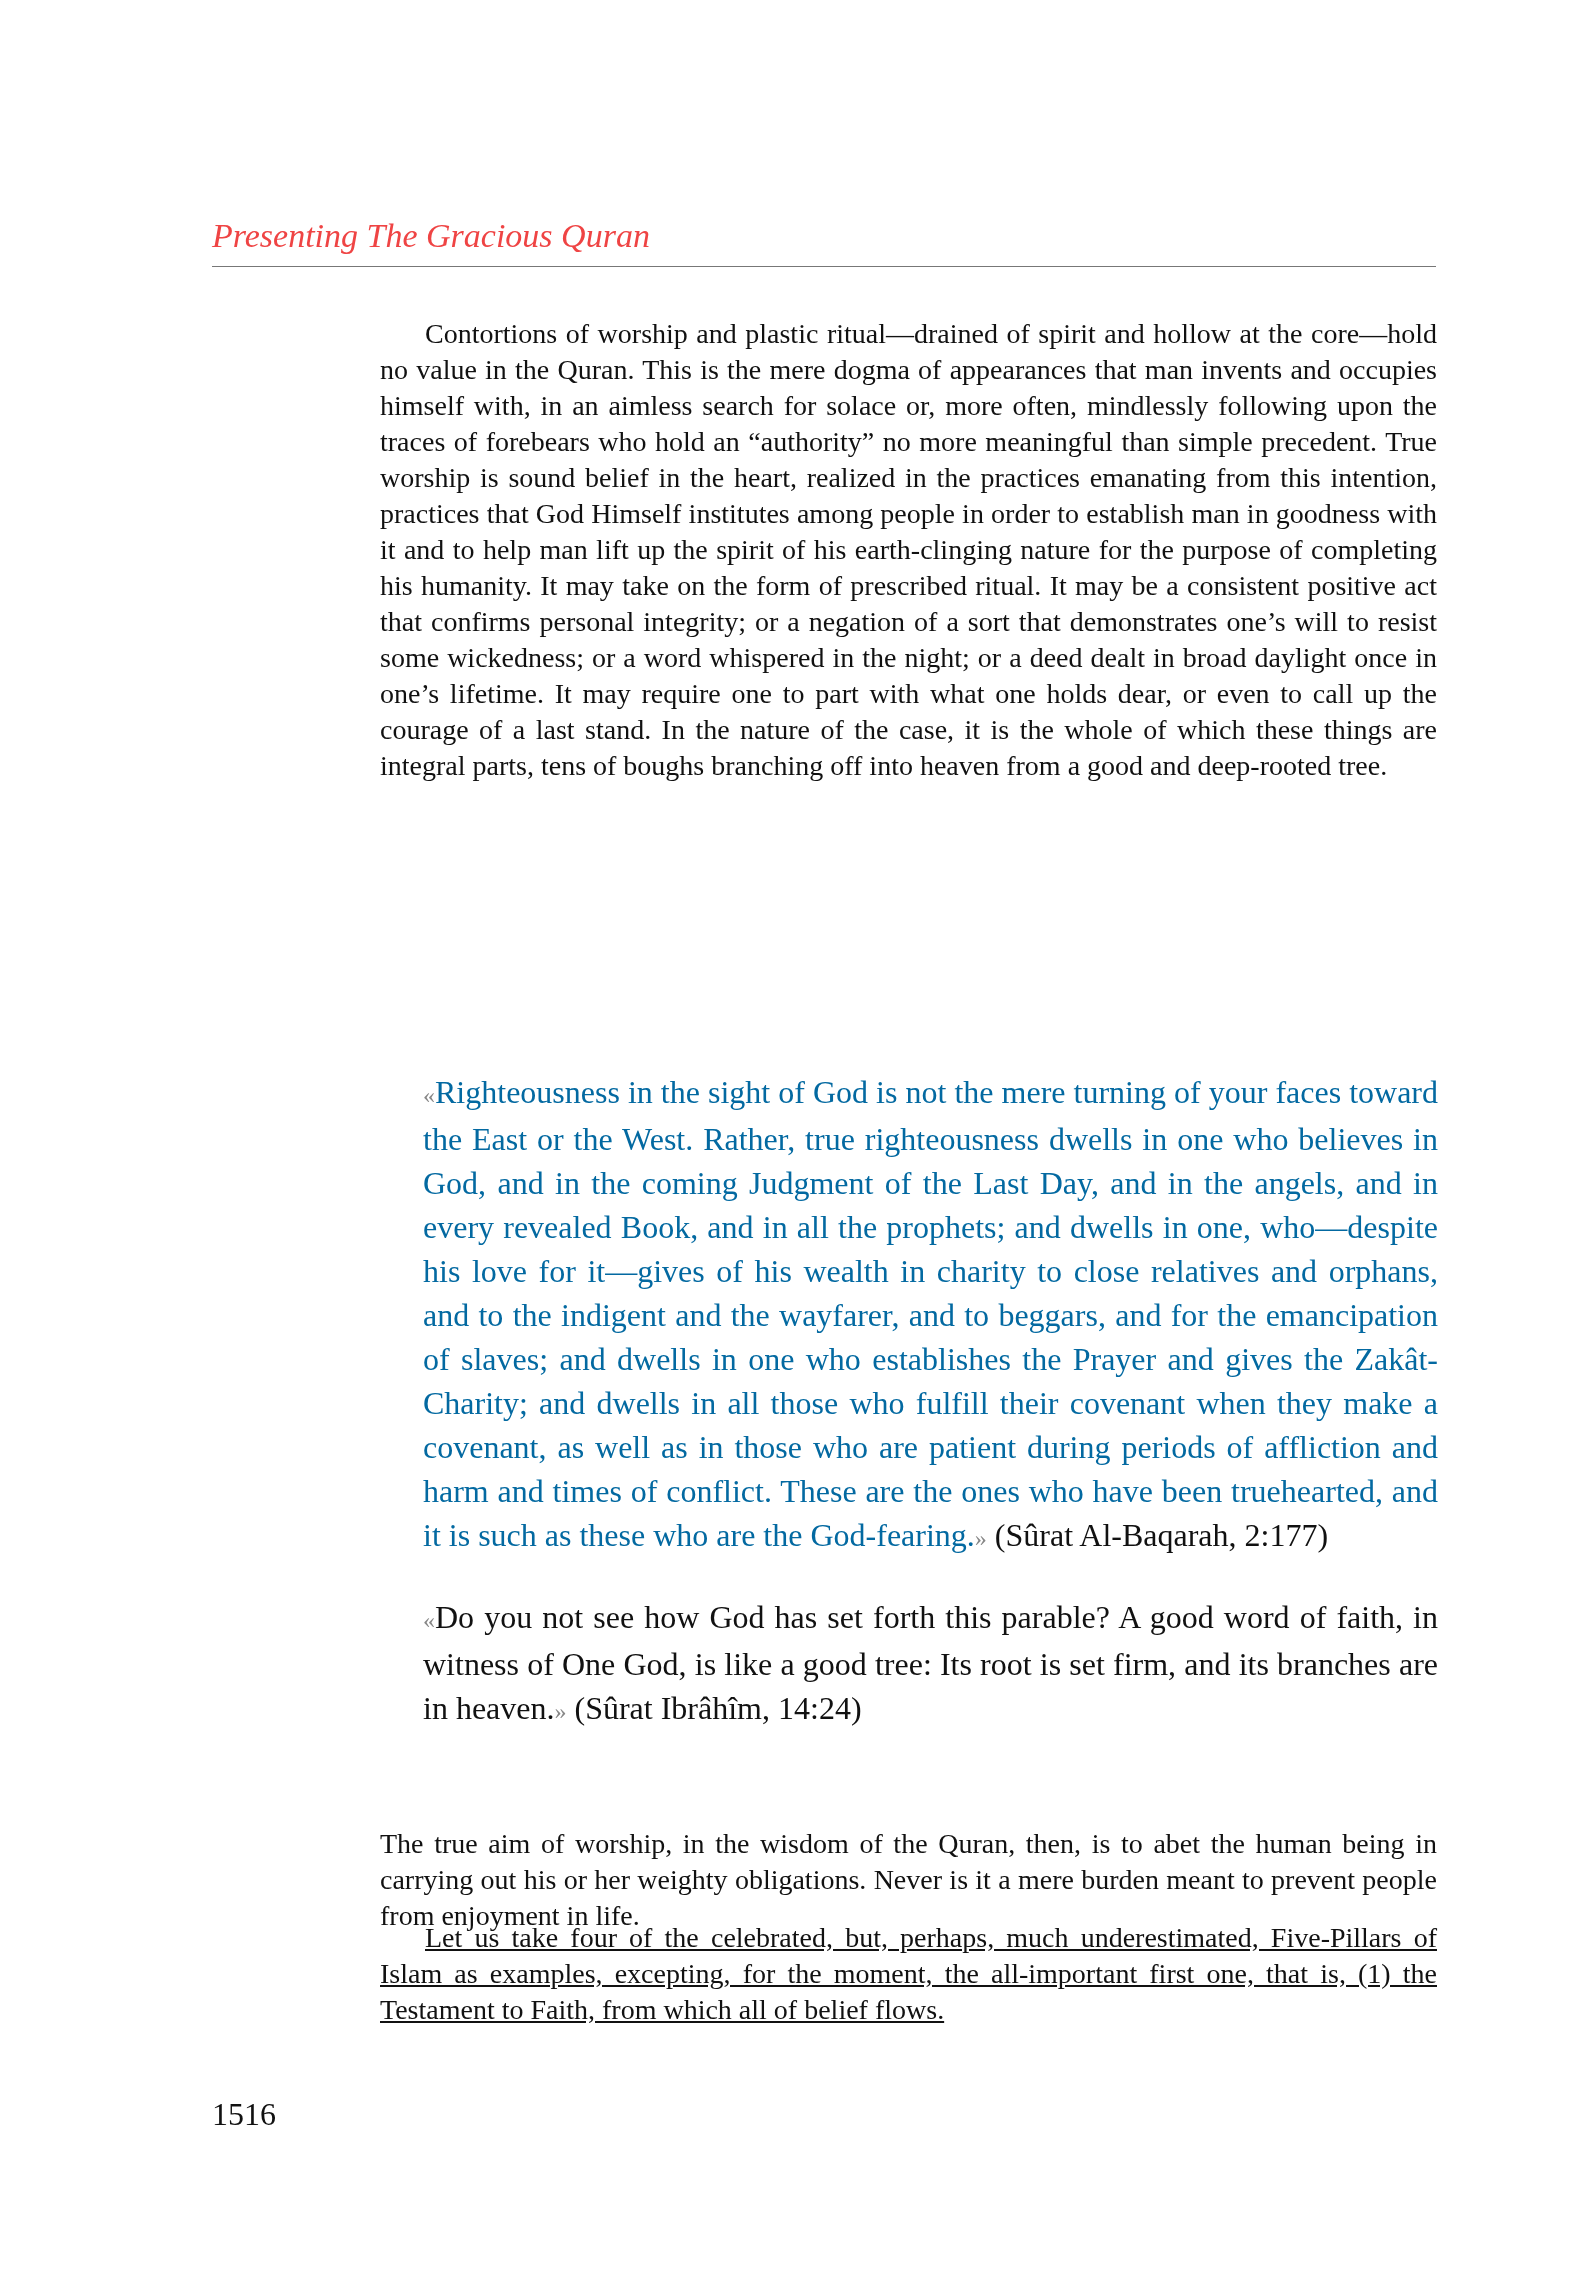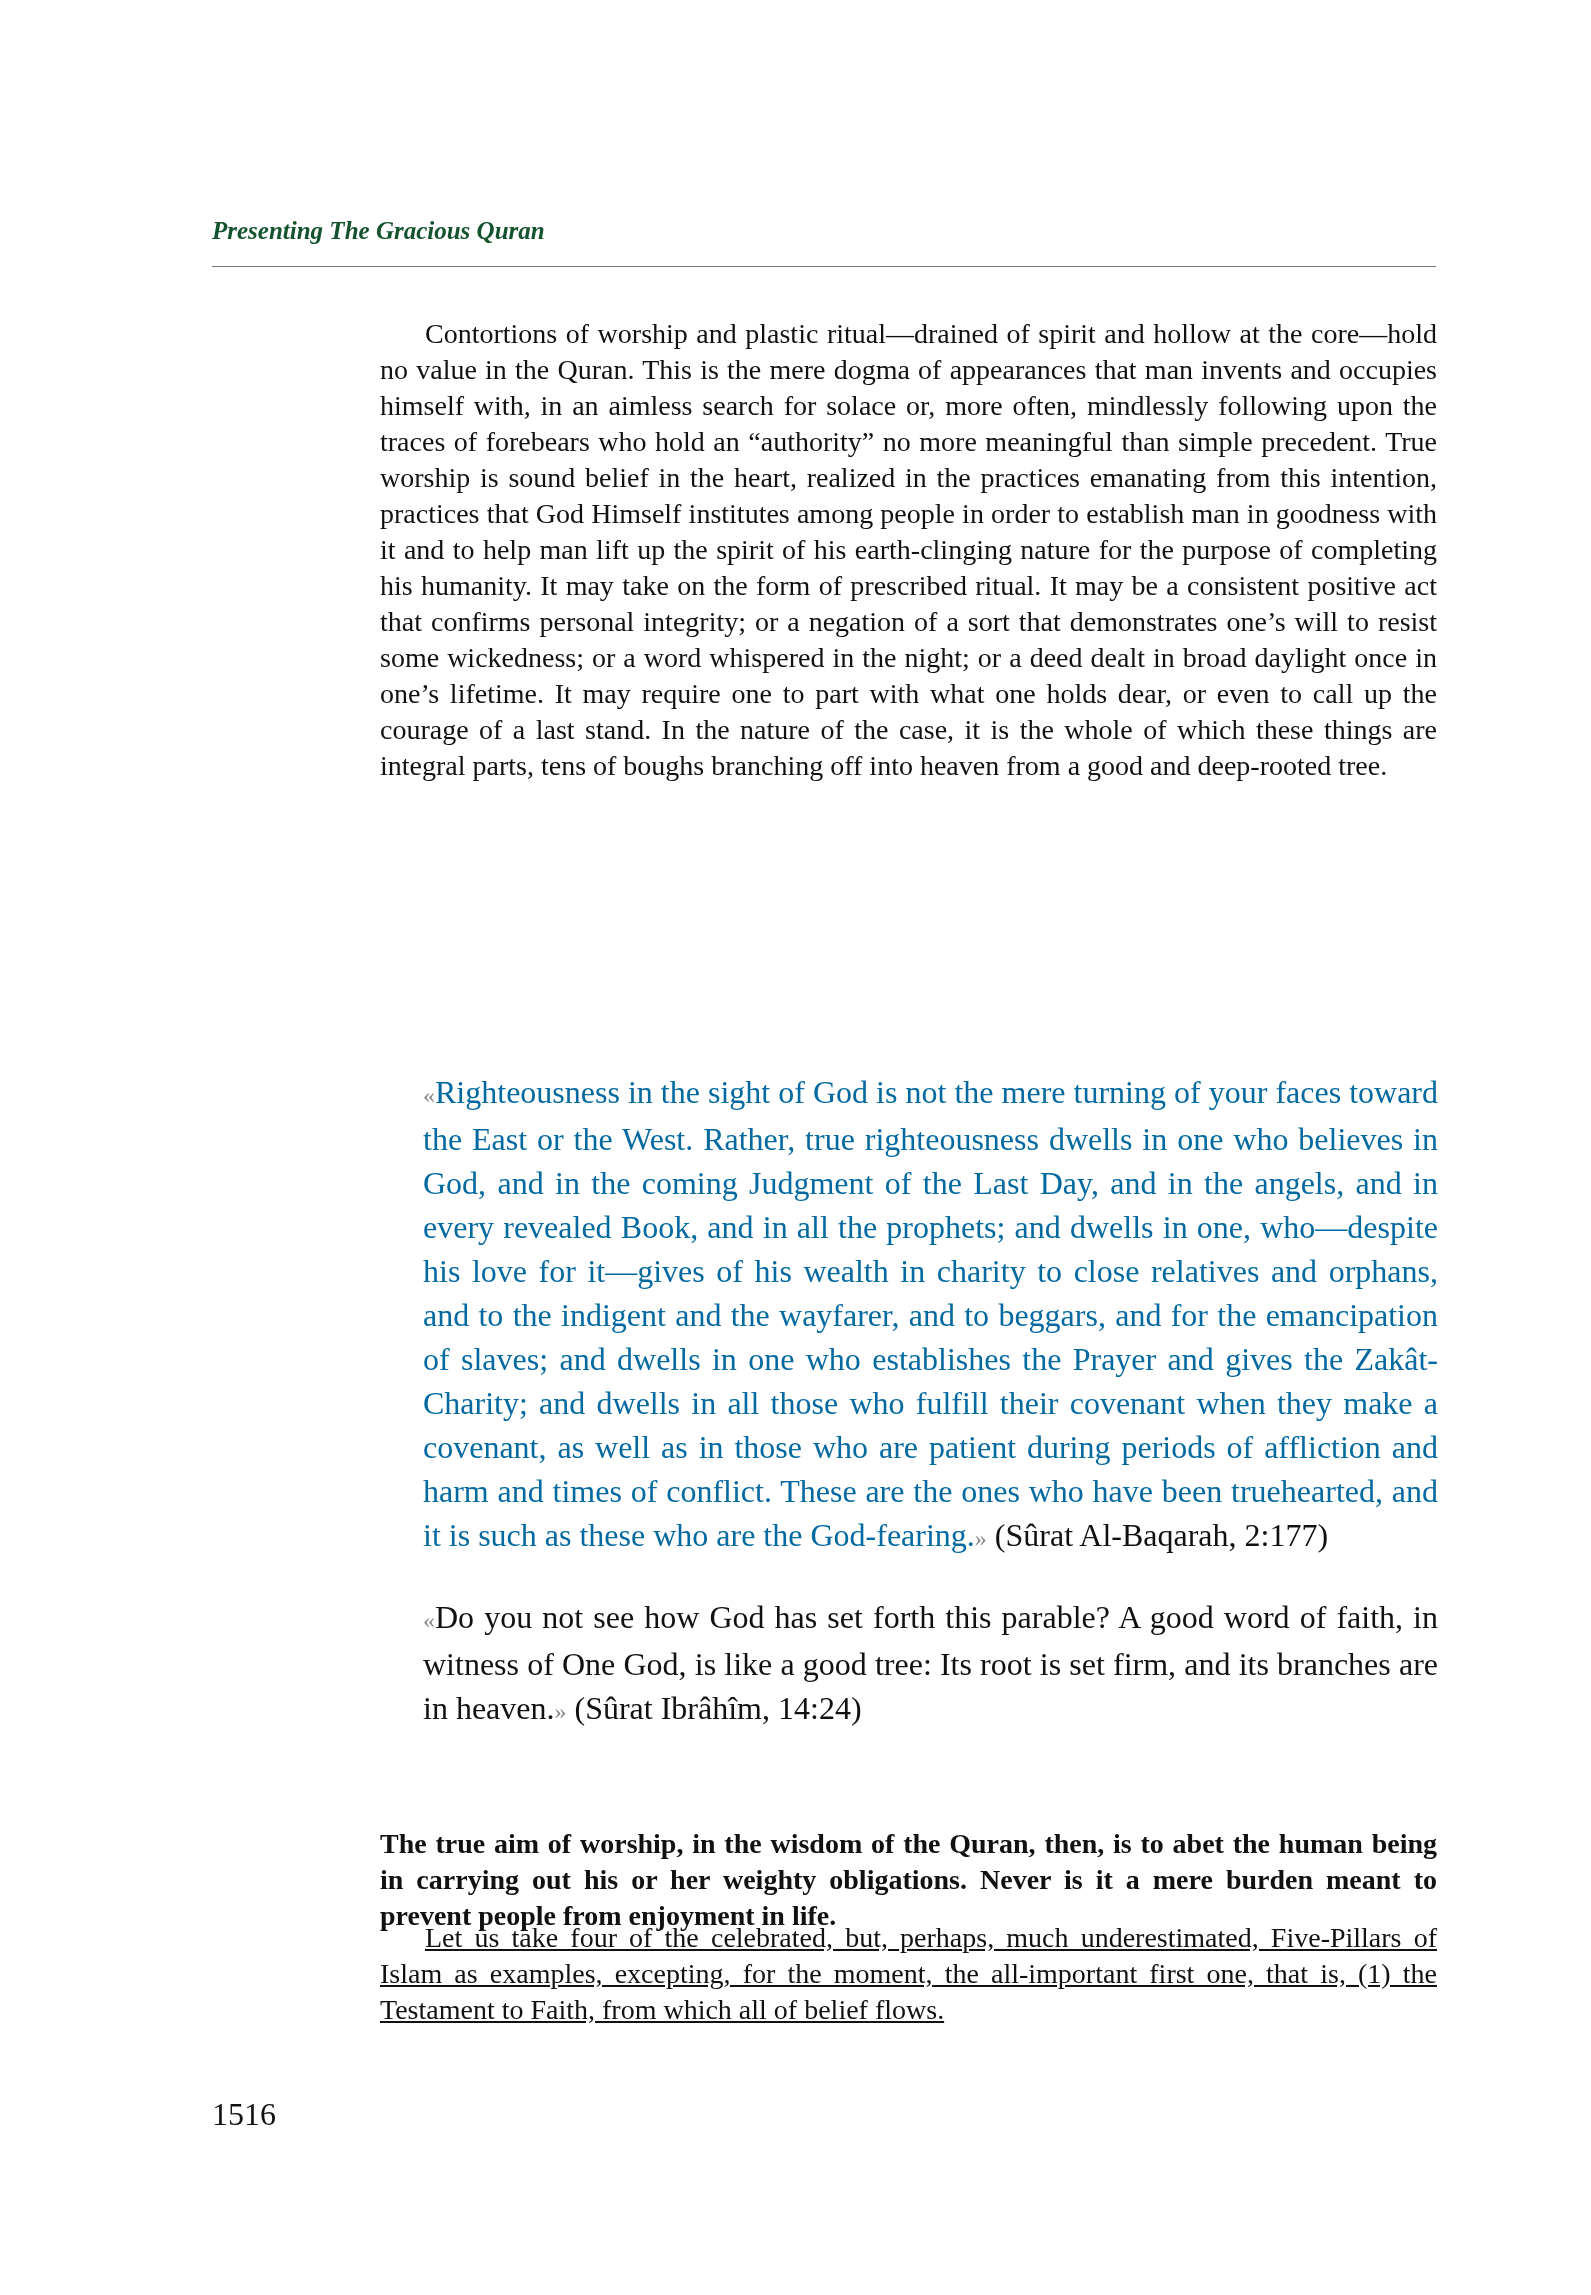--- a/index.html
+++ b/index.html
@@ -1,33 +1,33 @@
 <!DOCTYPE html>
 <html style="font-size:13px"><head>
 <meta charset="utf-8">
 <style>
   html, body { margin:0; padding:0; background:#ffffff; }
   body { width:1591px; height:2295px; position:relative; overflow:hidden;
          font-family:"Liberation Serif","DejaVu Serif",serif; color:#111; }
   .running-head { position:absolute; left:212px; top:217px; font-style:italic;
-         font-size:25px; color:#14532d;font-weight:bold; }
+         font-size:34px; color:#ef4444; }
   .head-rule { position:absolute; left:212px; top:266px; width:1224px; height:0;
          border-top:1.6px solid #777; }
   .body-block { position:absolute; left:380px; width:1057px; font-size:28px;
          line-height:36px; text-align:justify; }
   .para { margin:0; }
   .indent { text-indent:45px; }
   .p1 { top:316px; }
   .quote { position:absolute; left:423px; width:1015px; font-size:32px;
          line-height:44px; text-align:justify; margin:0; }
   .q1 { top:1070px; }
   .q2 { top:1595px; }
   .g { color:#0369a1;margin-top:24px; }
   .orn { color:#888; font-size:24px; }
-  .p2 { top:1826px;font-weight:bold; }
+  .p2 { top:1826px; }
   .p3 { top:1920px;text-decoration:underline; }
   .page-number { position:absolute; left:212px; top:2096px; font-size:32px; }
 </style>
 </head>
 <body>
 
 <div class="running-head">Presenting The Gracious Quran</div>
 <div class="head-rule"></div>
 
 <p class="body-block para indent p1">Contortions of worship and plastic ritual—drained of spirit and hollow at the core—hold no value in the Quran. This is the mere dogma of appearances that man invents and occupies himself with, in an aimless search for solace or, more often, mindlessly following upon the traces of forebears who hold an “authority” no more meaningful than simple precedent. True worship is sound belief in the heart, realized in the practices emanating from this intention, practices that God Himself institutes among people in order to establish man in goodness with it and to help man lift up the spirit of his earth-clinging nature for the purpose of completing his humanity. It may take on the form of prescribed ritual. It may be a consistent positive act that confirms personal integrity; or a negation of a sort that demonstrates one’s will to resist some wickedness; or a word whispered in the night; or a deed dealt in broad daylight once in one’s lifetime. It may require one to part with what one holds dear, or even to call up the courage of a last stand. In the nature of the case, it is the whole of which these things are integral parts, tens of boughs branching off into heaven from a good and deep-rooted tree.</p>

